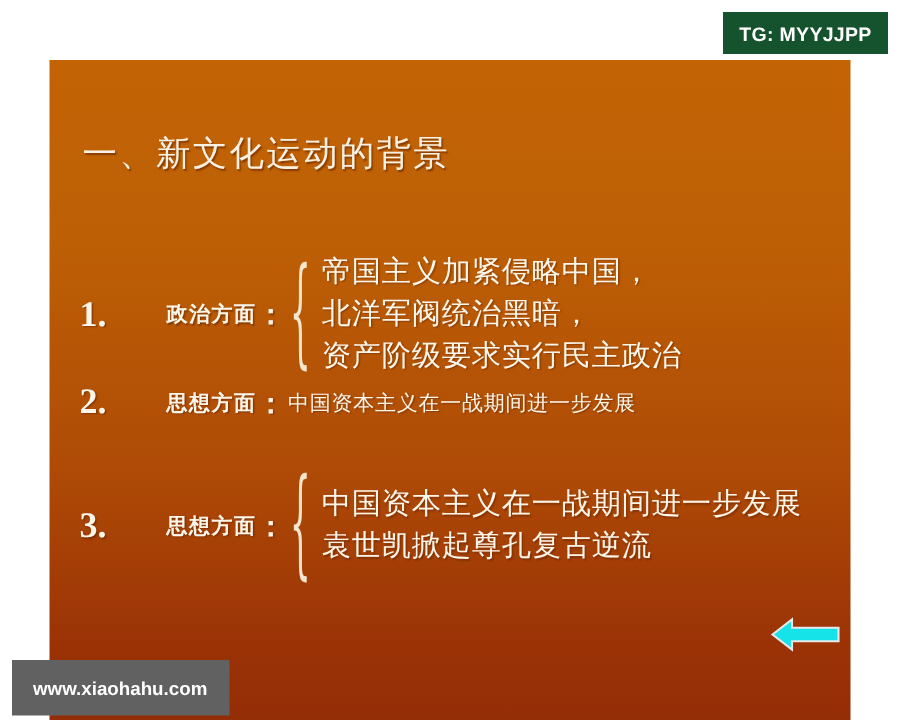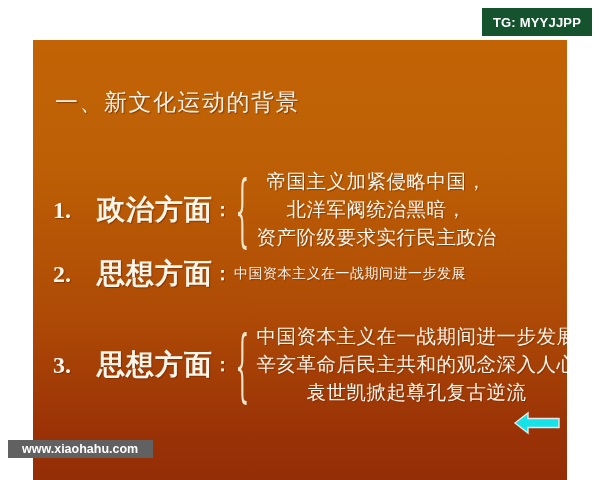--- a/index.html
+++ b/index.html
@@ -33,21 +33,21 @@
     justify-content: center;
     z-index: 40;
   }
 
   
   #site-badge {
     position: absolute;
     left: 8px;
     top: 440px;
     width: 145px;
-    height: 18px;
+    height: 37px;
     background: #616161;
     color: #ffffff;
     font-family: "Liberation Sans", "DejaVu Sans", sans-serif;
     font-size: 12.5px;
     font-weight: bold;
     display: flex;
     align-items: center;
     padding-left: 14px;
     box-sizing: border-box;
     z-index: 40;
@@ -89,26 +89,27 @@
 
   .num {
     font-size: 24px;
     font-weight: bold;
     color: #fbf6ea;
     text-shadow: 1px 1px 1px rgba(90,30,0,.5);
     width: 44px;
     flex: none;
   }
   .label {
-    font-size: 28px;
+    font-size: 14px;
     font-weight: bold;
     color: #fbf6ea;
     text-shadow: 1px 1px 1px rgba(90,30,0,.5);
     letter-spacing: 1px;
     flex: none;
+    margin-left: 14px;
   }
   .colon {
     font-size: 19px;
     font-weight: bold;
     color: #fbf6ea;
     text-shadow: 1px 1px 1px rgba(90,30,0,.5);
     flex: none;
   }
 
   
@@ -120,21 +121,20 @@
     line-height: 0;
     transform: scaleY(3.05) scaleX(0.85);
     transform-origin: center center;
     margin: 0 1px 0 2px;
     font-weight: normal;
   }
 
   .lines {
     flex: none;
     padding-left: 5px;
-    text-align: center;
   }
   .lines div {
     font-size: 19.5px;
     color: #fbf6ea;
     letter-spacing: 0.5px;
     line-height: 28px;
     text-shadow: 1px 1px 1px rgba(90,30,0,.45);
     white-space: nowrap;
   }
   .single {
@@ -184,21 +184,20 @@
     <span class="single">中国资本主义在一战期间进一步发展</span>
   </div>
 
   <div class="row" id="row3">
     <span class="num">3.</span>
     <span class="label">思想方面</span>
     <span class="colon">：</span>
     <span class="brace">{</span>
     <span class="lines">
       <div>中国资本主义在一战期间进一步发展</div>
-      <div>辛亥革命后民主共和的观念深入人心</div>
       <div>袁世凯掀起尊孔复古逆流</div>
     </span>
   </div>
 
   <svg id="back-arrow" viewBox="0 0 48 26">
     <polygon points="2,13 15,3 15,8.5 46,8.5 46,17.5 15,17.5 15,23" fill="#16e3e8" stroke="#e8e8e8" stroke-width="1.4" stroke-linejoin="miter"></polygon>
   </svg>
 
 </div>
 

